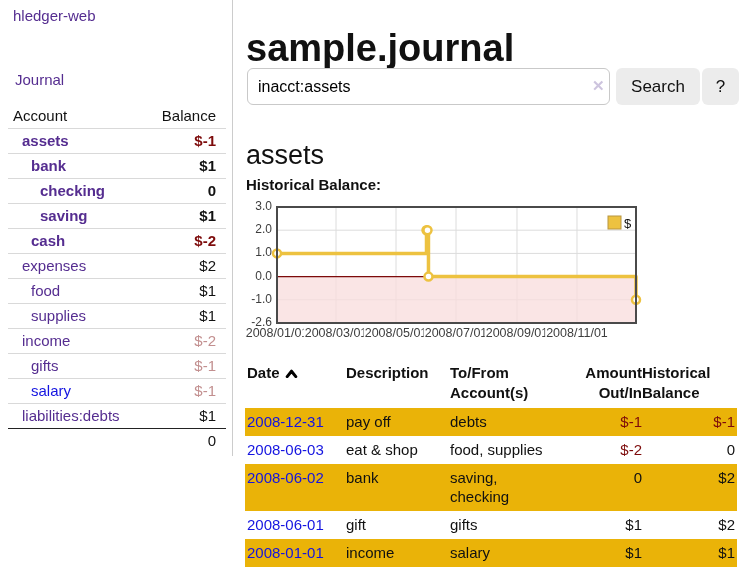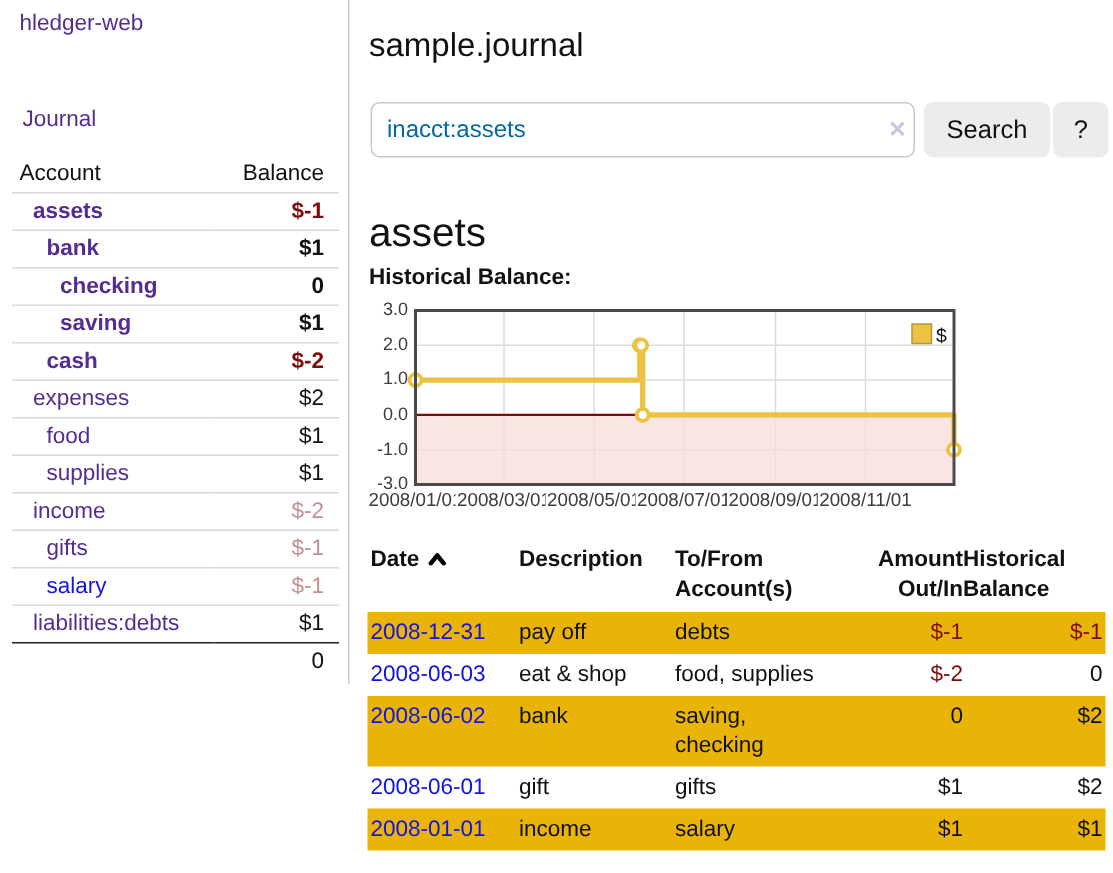--- a/index.html
+++ b/index.html
@@ -19,25 +19,25 @@
   .journal-link{position:absolute;left:15px;top:71px;font-size:15px}
   table.accounts{position:absolute;left:8px;top:104px;width:218px;border-collapse:collapse;font-size:15px}
   table.accounts th{font-weight:400;text-align:left;padding:3px 0 4px 5px}
   table.accounts th.bal-h{text-align:right;padding-right:10px}
   table.accounts td{padding:2px 0 3px 0;line-height:19px;border-top:1px solid #d9d9d9}
   table.accounts td.bal{text-align:right;padding-right:10px}
   table.accounts tr.bold td, table.accounts tr.bold a{font-weight:bold}
   table.accounts tfoot td{border-top:1px solid #222}
 
   
-  .page-title{position:absolute;left:246px;top:2px;font-size:22px;font-weight:400}
+  .page-title{position:absolute;left:246px;top:2px;font-size:38px;font-weight:700}
   .search-input{
     position:absolute;left:247px;top:68px;width:363px;height:37px;box-sizing:border-box;
     border:1px solid #c9c9c9;border-radius:6px;font-family:"Liberation Sans",sans-serif;
-    font-size:16px;padding:0 26px 0 10px;color:#0369a1;outline:none;
+    font-size:16px;padding:0 26px 0 10px;color:#000000;outline:none;
   }
   .clear-x{position:absolute;left:592px;top:77px;font-size:15px;font-weight:bold;color:#cdc4de;cursor:pointer}
   .btn{
     position:absolute;top:68px;height:37px;background:#ececec;border:none;border-radius:6px;
     font-family:"Liberation Sans",sans-serif;font-size:17px;color:#111;cursor:pointer;
   }
   .btn-search{left:616px;width:84px}
   .btn-help{left:702px;width:37px}
   .acct-heading{position:absolute;left:246px;top:118px;font-size:27px;font-weight:400}
   .chart-heading{position:absolute;left:246px;top:176px;font-size:15px;font-weight:bold}
@@ -164,21 +164,21 @@
       <circle cx="396" cy="99.80000000000001" r="4" fill="#fff" stroke="#edc240" stroke-width="2.5"></circle>
       <rect x="37" y="7" width="359" height="116" fill="none" stroke="#4a4a4a" stroke-width="2"></rect>
       <rect x="368" y="16" width="13" height="13" fill="#edc240" stroke="#b89540" stroke-width="1"></rect>
       <text x="384" y="28" font-size="13" fill="#111" font-family="Liberation Sans, sans-serif">$</text>
     </svg>
 <span class="ylab" style="top: -1px;">3.0</span>
     <span class="ylab" style="top: 22.2px;">2.0</span>
     <span class="ylab" style="top: 45.4px;">1.0</span>
     <span class="ylab" style="top: 68.6px;">0.0</span>
     <span class="ylab" style="top: 91.8px;">-1.0</span>
-    <span class="ylab" style="top: 115px;">-3.0</span>
+    <span class="ylab" style="top: 115px;">-2.6</span>
     <span class="xlab" style="left: 37px; top: 126px;">2008/01/01</span>
     <span class="xlab" style="left: 96.0137px; top: 126px;">2008/03/01</span>
     <span class="xlab" style="left: 156.011px; top: 126px;">2008/05/01</span>
     <span class="xlab" style="left: 216.008px; top: 126px;">2008/07/01</span>
     <span class="xlab" style="left: 276.989px; top: 126px;">2008/09/01</span>
     <span class="xlab" style="left: 336.986px; top: 126px;">2008/11/01</span>
   </div>
 
 <table class="txns">
   <colgroup>

